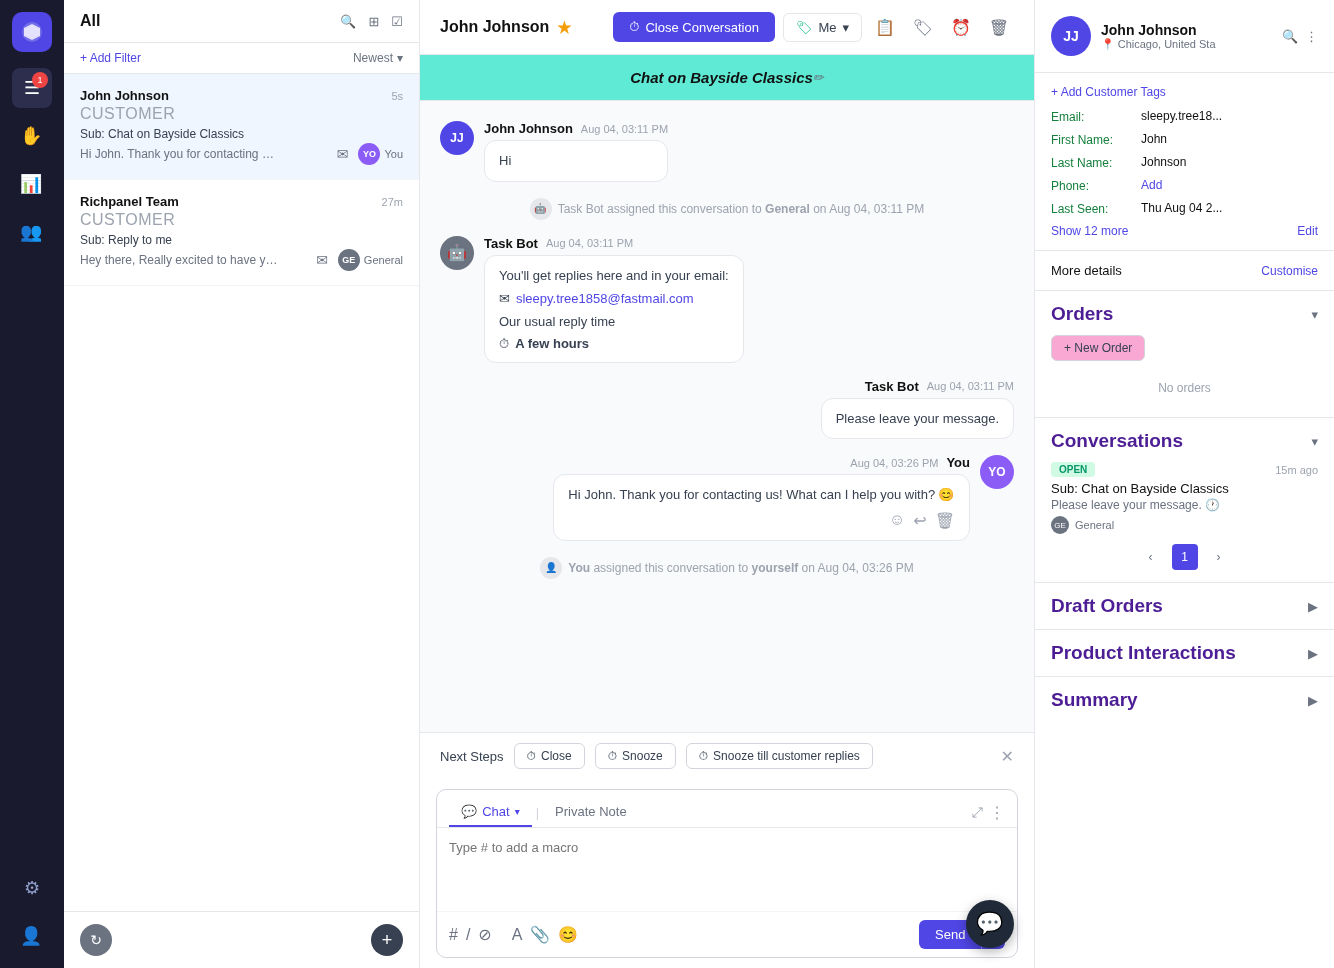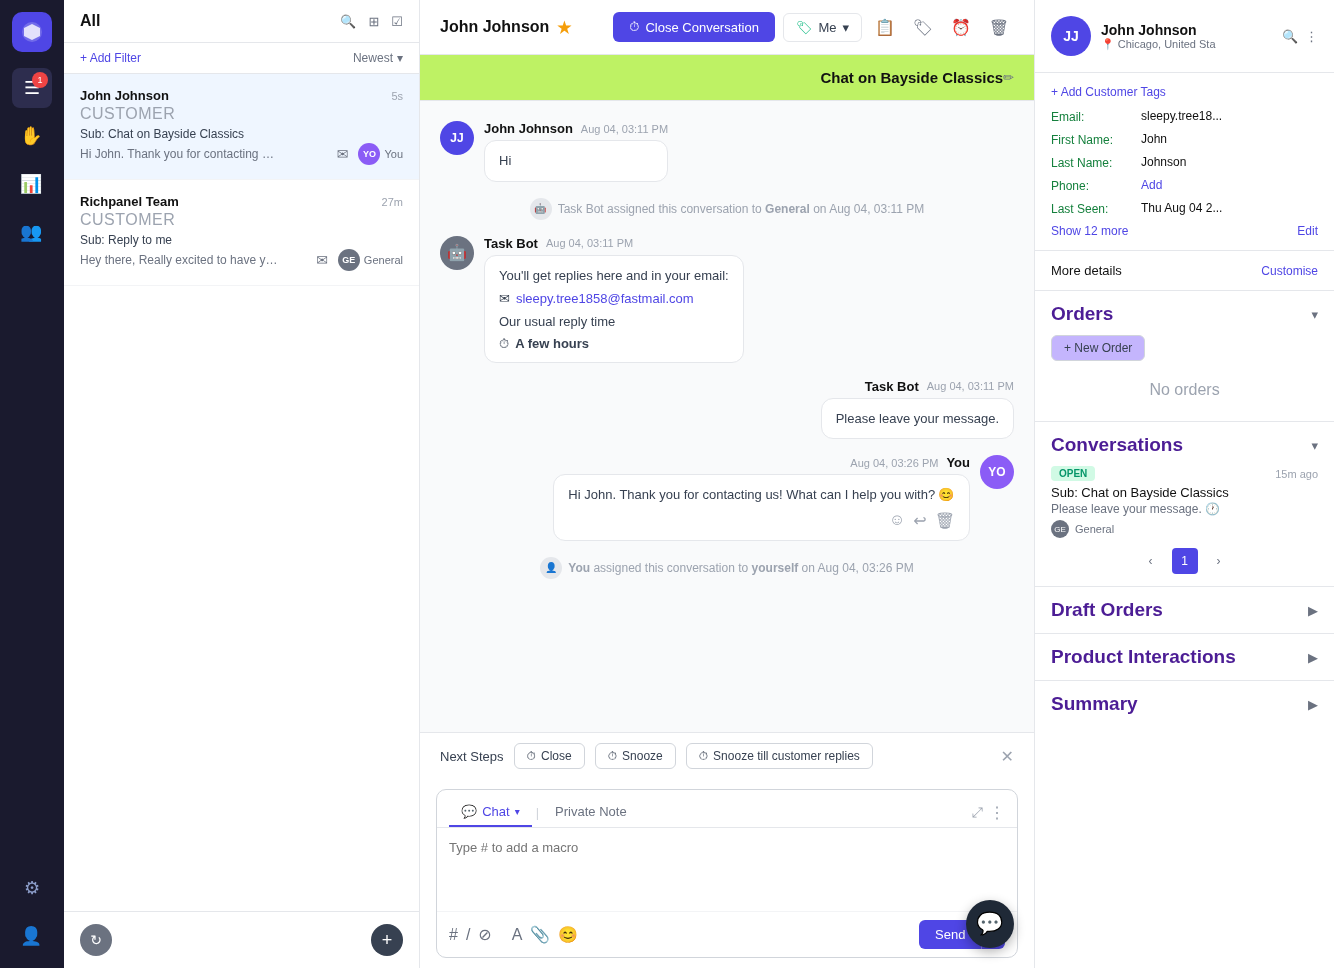--- a/index.html
+++ b/index.html
@@ -41,21 +41,21 @@
     .chat-main { flex: 1; display: flex; flex-direction: column; background: white; min-width: 0; }
     .chat-header { padding: 12px 20px; border-bottom: 1px solid #e5e7eb; display: flex; align-items: center; justify-content: space-between; background: white; }
     .chat-title { font-size: 16px; font-weight: 600; color: #111; display: flex; align-items: center; gap: 8px; }
     .chat-header-actions { display: flex; align-items: center; gap: 8px; }
     .close-conv-btn { background: #4f46e5; color: white; border: none; padding: 7px 16px; border-radius: 6px; font-size: 13px; cursor: pointer; display: flex; align-items: center; gap: 6px; }
     .assign-btn { background: white; border: 1px solid #e5e7eb; padding: 6px 12px; border-radius: 6px; font-size: 13px; cursor: pointer; display: flex; align-items: center; gap: 6px; color: #374151; }
     .header-icons { display: flex; gap: 8px; color: #6b7280; }
     .header-icon { width: 30px; height: 30px; display: flex; align-items: center; justify-content: center; cursor: pointer; font-size: 16px; color: #6b7280; }
 
     
-    .conv-subject-bar { padding: 14px 20px; border-bottom: 1px solid #e5e7eb; display: flex; align-items: center; justify-content: flex-end; background: #bef264; }
+    .conv-subject-bar { padding: 14px 20px; border-bottom: 1px solid #e5e7eb; display: flex; align-items: center; justify-content: center; background: #5eead4; font-style: italic; }
     .conv-subject-title { font-size: 15px; font-weight: 600; color: #111; }
 
     
     .messages-area { flex: 1; overflow-y: auto; padding: 20px; display: flex; flex-direction: column; gap: 16px; background: #f9fafb; }
     .message-row { display: flex; align-items: flex-start; gap: 10px; }
     .message-row.right { flex-direction: row-reverse; }
     .msg-avatar { width: 34px; height: 34px; border-radius: 50%; display: flex; align-items: center; justify-content: center; font-size: 12px; font-weight: 600; color: white; flex-shrink: 0; }
     .msg-avatar.bot { background: #6b7280; font-size: 16px; }
     .msg-bubble { background: white; border: 1px solid #e5e7eb; border-radius: 12px; padding: 10px 14px; max-width: 480px; }
     .msg-header { display: flex; align-items: center; gap: 8px; margin-bottom: 4px; }
@@ -104,22 +104,22 @@
     .rp-field-value.link { color: #4f46e5; cursor: pointer; }
     .rp-show-more { color: #4f46e5; font-size: 12px; cursor: pointer; }
     .rp-edit { color: #4f46e5; font-size: 12px; cursor: pointer; margin-left: auto; }
     .rp-section-header { display: flex; align-items: center; justify-content: space-between; margin-bottom: 10px; }
     .rp-section-title { font-size: 19px; font-weight: 700; color: #4c1d95; }
     .rp-section-toggle { color: #6b7280; cursor: pointer; }
     .rp-more-details { display: flex; align-items: center; justify-content: space-between; padding: 12px 16px; border-bottom: 1px solid #e5e7eb; }
     .rp-more-details-label { font-size: 13px; font-weight: 500; color: #111; }
     .rp-customise { color: #4f46e5; font-size: 12px; cursor: pointer; }
     .orders-section { padding: 12px 16px; border-bottom: 1px solid #e5e7eb; }
-    .new-order-btn { border: 1px solid #d1d5db; background: #c4b5fd; padding: 5px 12px; border-radius: 6px; font-size: 12px; cursor: pointer; color: #374151; margin-bottom: 10px; }
-    .no-orders { text-align: center; color: #9ca3af; font-size: 16px; padding: 10px 0; }
+    .new-order-btn { border: 1px solid #d1d5db; background: #f9a8d4; padding: 5px 12px; border-radius: 6px; font-size: 12px; cursor: pointer; color: #374151; margin-bottom: 10px; }
+    .no-orders { text-align: center; color: #9ca3af; font-size: 12px; padding: 10px 0; }
     .conversations-section { padding: 12px 16px; border-bottom: 1px solid #e5e7eb; }
     .open-badge { background: #d1fae5; color: #059669; font-size: 10px; padding: 2px 8px; border-radius: 4px; font-weight: 600; display: inline-block; }
     .conv-entry { margin-top: 8px; }
     .conv-entry-meta { display: flex; align-items: center; justify-content: space-between; margin-bottom: 4px; }
     .conv-entry-time { font-size: 11px; color: #9ca3af; }
     .conv-entry-subject { font-size: 13px; font-weight: 500; color: #111; margin-bottom: 2px; }
     .conv-entry-preview { font-size: 12px; color: #6b7280; display: flex; align-items: center; gap: 4px; }
     .conv-entry-footer { display: flex; align-items: center; gap: 6px; margin-top: 4px; }
     .conv-avatar-sm { width: 18px; height: 18px; border-radius: 50%; background: #6b7280; display: flex; align-items: center; justify-content: center; color: white; font-size: 8px; }
     .conv-pagination { display: flex; align-items: center; justify-content: center; gap: 8px; margin-top: 10px; }

